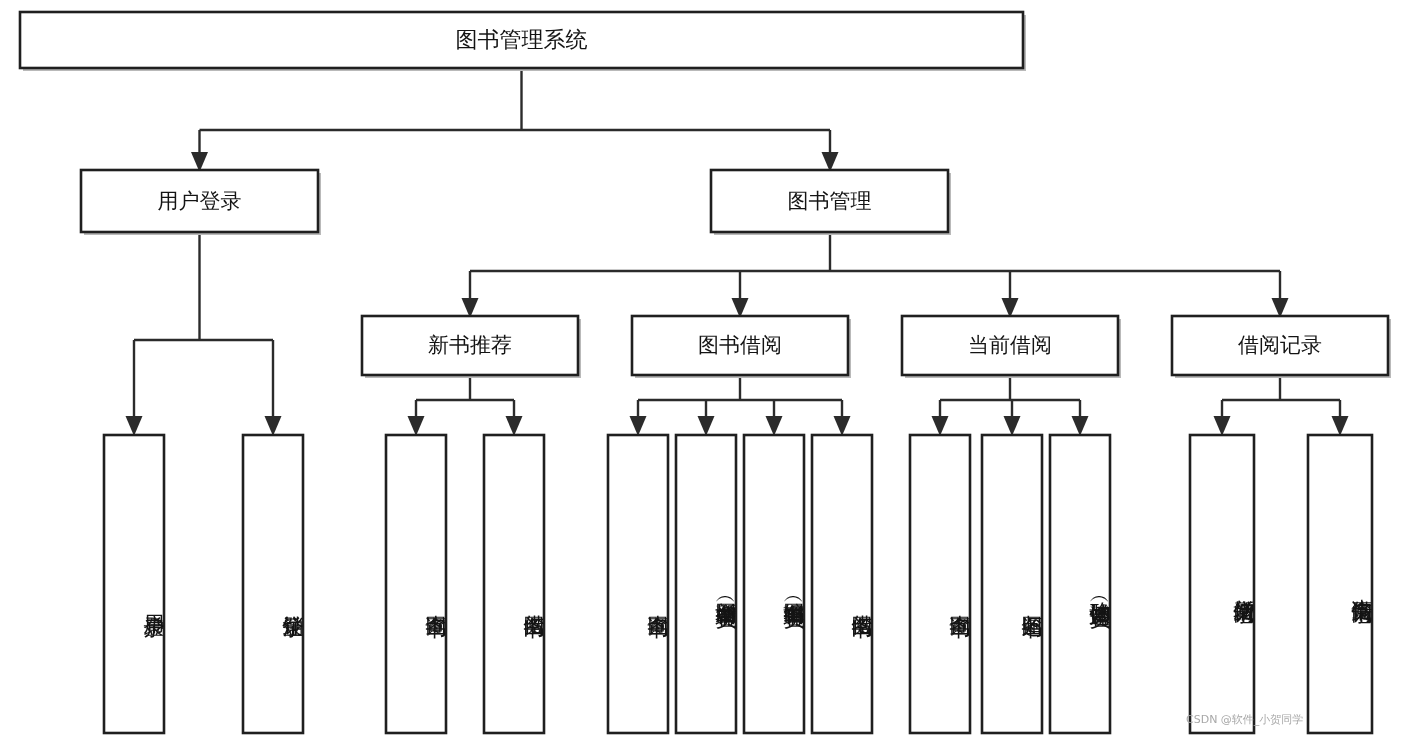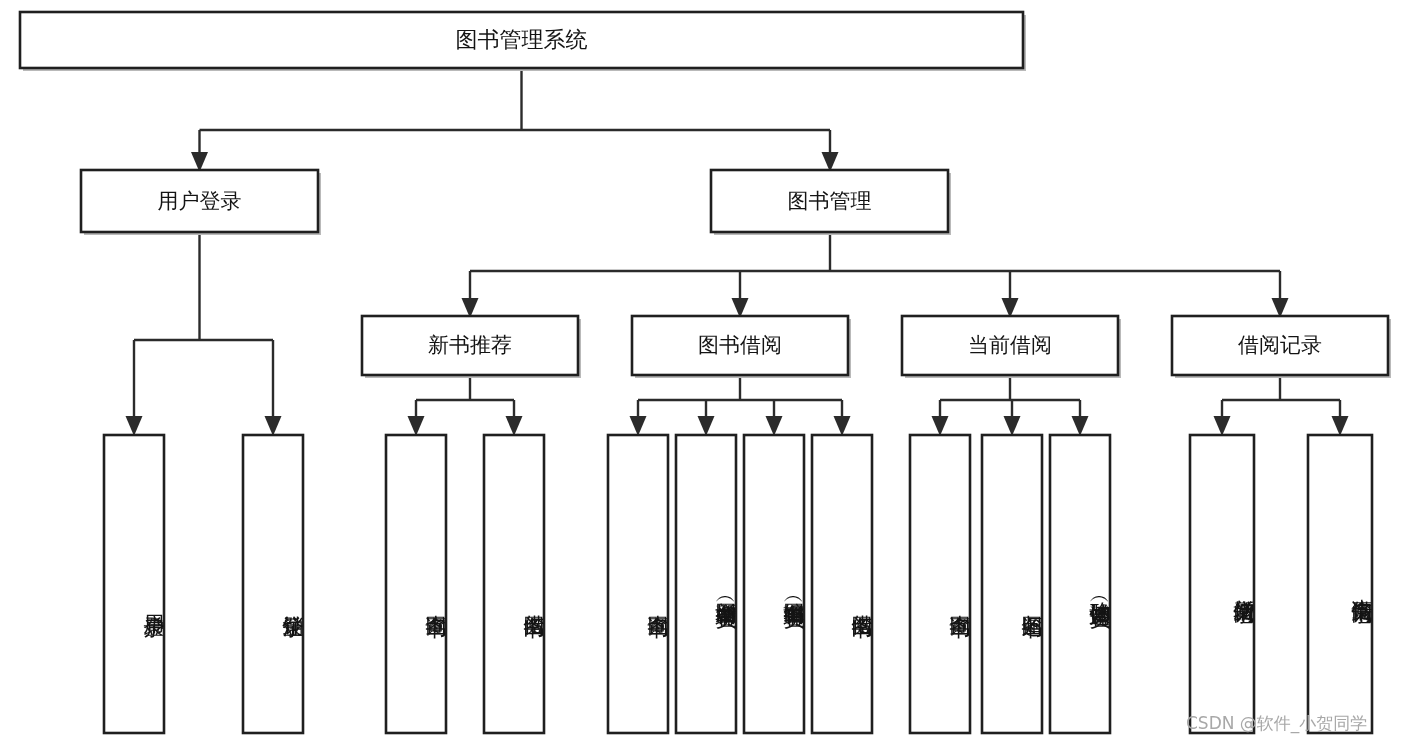--- a/index.html
+++ b/index.html
@@ -71,21 +71,21 @@
     line-height: 1;
     text-align: center;
     white-space: nowrap;
     pointer-events: none;
   }
   .watermark {
     position: absolute;
     left: 1186px;
     top: 712px;
     font-family: "DejaVu Sans", "Liberation Sans", sans-serif;
-    font-size: 17px;
+    font-size: 11px;
     color: #a8a8a8;
     white-space: nowrap;
   }
 </style>
 </head>
 <body>
 
 <div id="diagram-root">
 
   <svg id="flow" viewBox="0 0 1405 747">

